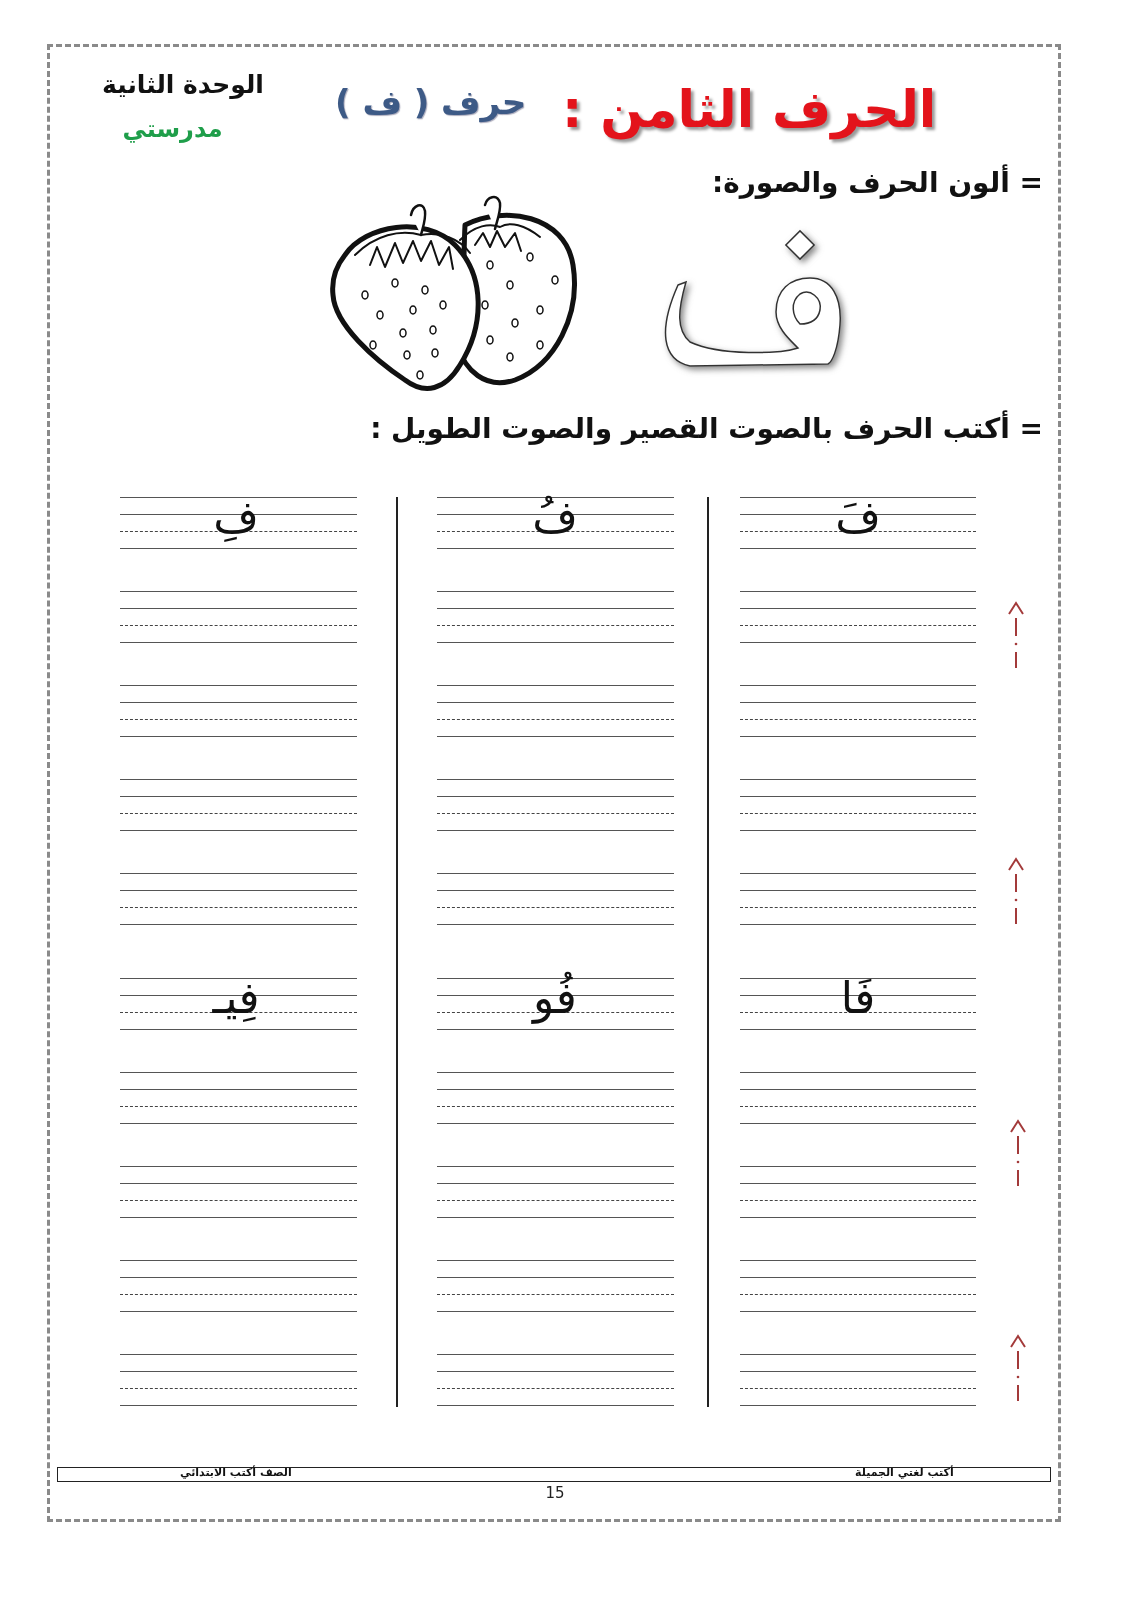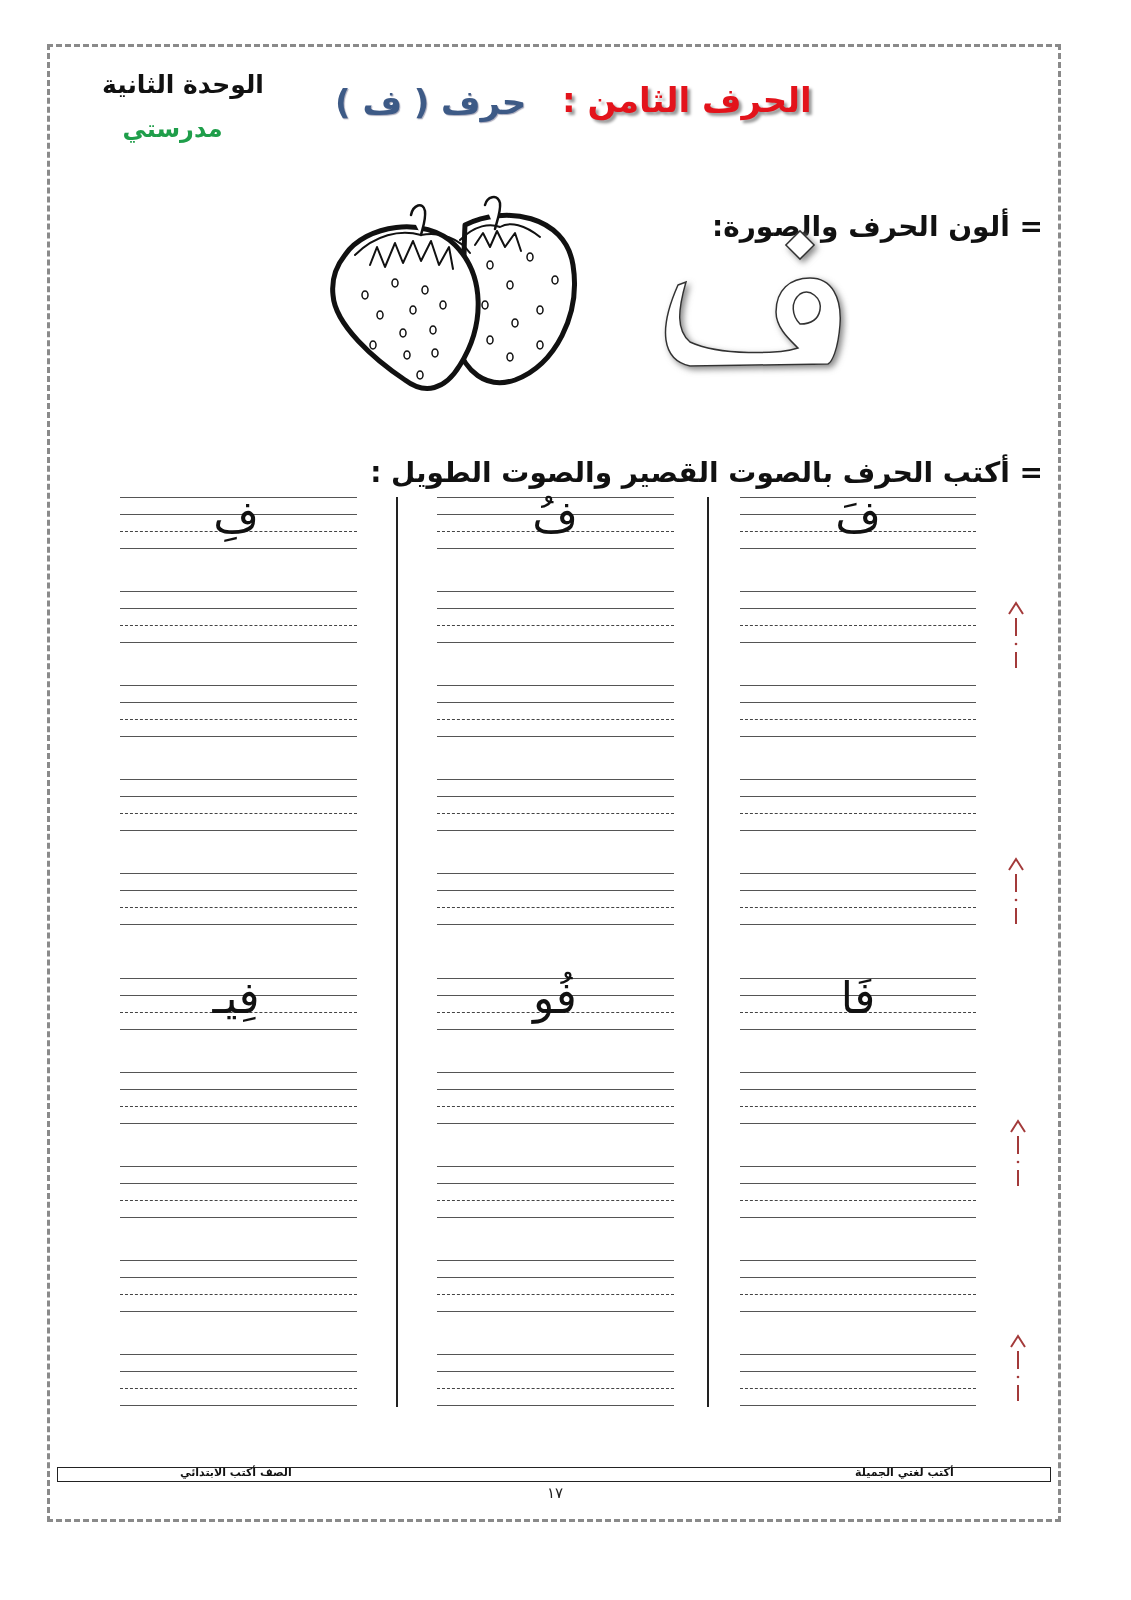--- a/index.html
+++ b/index.html
@@ -2,25 +2,25 @@
 <html><head>
 <meta charset="utf-8">
 <style>
   html, body { margin:0; padding:0; background:#ffffff; }
   body { width:1131px; height:1600px; position:relative; overflow:hidden; font-family:"DejaVu Sans", sans-serif; }
   .page-border { position:absolute; left:47px; top:44px; width:1014px; height:1478px;
     border:3px dashed #8a8a8a; box-sizing:border-box; }
   .abs { position:absolute; }
   .unit-title { left:98px; top:70px; width:170px; text-align:center; font-size:25px; font-weight:bold; color:#111; direction:rtl; }
   .brand { left:110px; top:115px; width:125px; text-align:center; font-size:24px; font-weight:bold; color:#1f9e4a; direction:rtl; }
-  .lesson-title { left:562px; top:80px; font-size:34px; font-weight:bold; color:#e3131b; direction:rtl;
+  .lesson-title { left:562px; top:80px; font-size:51px; font-weight:bold; color:#e3131b; direction:rtl;
     text-shadow:3px 3px 3px #9a9a9a; white-space:nowrap; }
   .letter-tag { left:335px; top:82px; font-size:34px; font-weight:bold; color:#3d5a86; direction:rtl; white-space:nowrap;
     text-shadow:1px 1px 1px #aab; }
-  .instr { font-size:28px; font-weight:bold; color:#111; direction:rtl; white-space:nowrap;margin-top:44px; }
+  .instr { font-size:28px; font-weight:bold; color:#111; direction:rtl; white-space:nowrap; }
   .instr1 { right:88px; top:166px; }
   .instr2 { right:88px; top:412px; }
   .big-letter { left:650px; top:190px; width:200px; height:190px; }
   .strawberry { left:325px; top:185px; width:260px; height:215px; }
   .line { position:absolute; height:0; border-top:1.5px solid #555; }
   .line.dash { border-top:1.5px dashed #444; }
   .divider { position:absolute; width:0; border-left:2px solid #222; top:497px; height:910px; }
   .model { position:absolute; font-size:44px; color:#111; text-align:center; width:120px; direction:rtl; line-height:1; }
   .arrow { position:absolute; width:20px; height:70px; }
   .footer-box { left:57px; top:1467px; width:994px; height:15px; border:1.5px solid #222; box-sizing:border-box; }
@@ -247,13 +247,13 @@
 <svg class="arrow" style="left:1008px; top:1333px;" viewBox="0 0 20 70">
   <path d="M3 14 L10 3 L17 14" fill="none" stroke="#a33a3a" stroke-width="2"></path>
   <line x1="10" y1="18" x2="10" y2="36" stroke="#a33a3a" stroke-width="2"></line>
   <circle cx="10" cy="44" r="1.3" fill="#a33a3a"></circle>
   <line x1="10" y1="52" x2="10" y2="68" stroke="#a33a3a" stroke-width="2"></line>
 </svg>
 
 <div class="abs footer-box"></div>
 <div class="abs footer-left">الصف أكتب الابتدائي</div>
 <div class="abs footer-right">أكتب لغتي الجميلة</div>
-<div class="abs page-num">١٧</div>
+<div class="abs page-num">15</div>
 
 </body></html>

